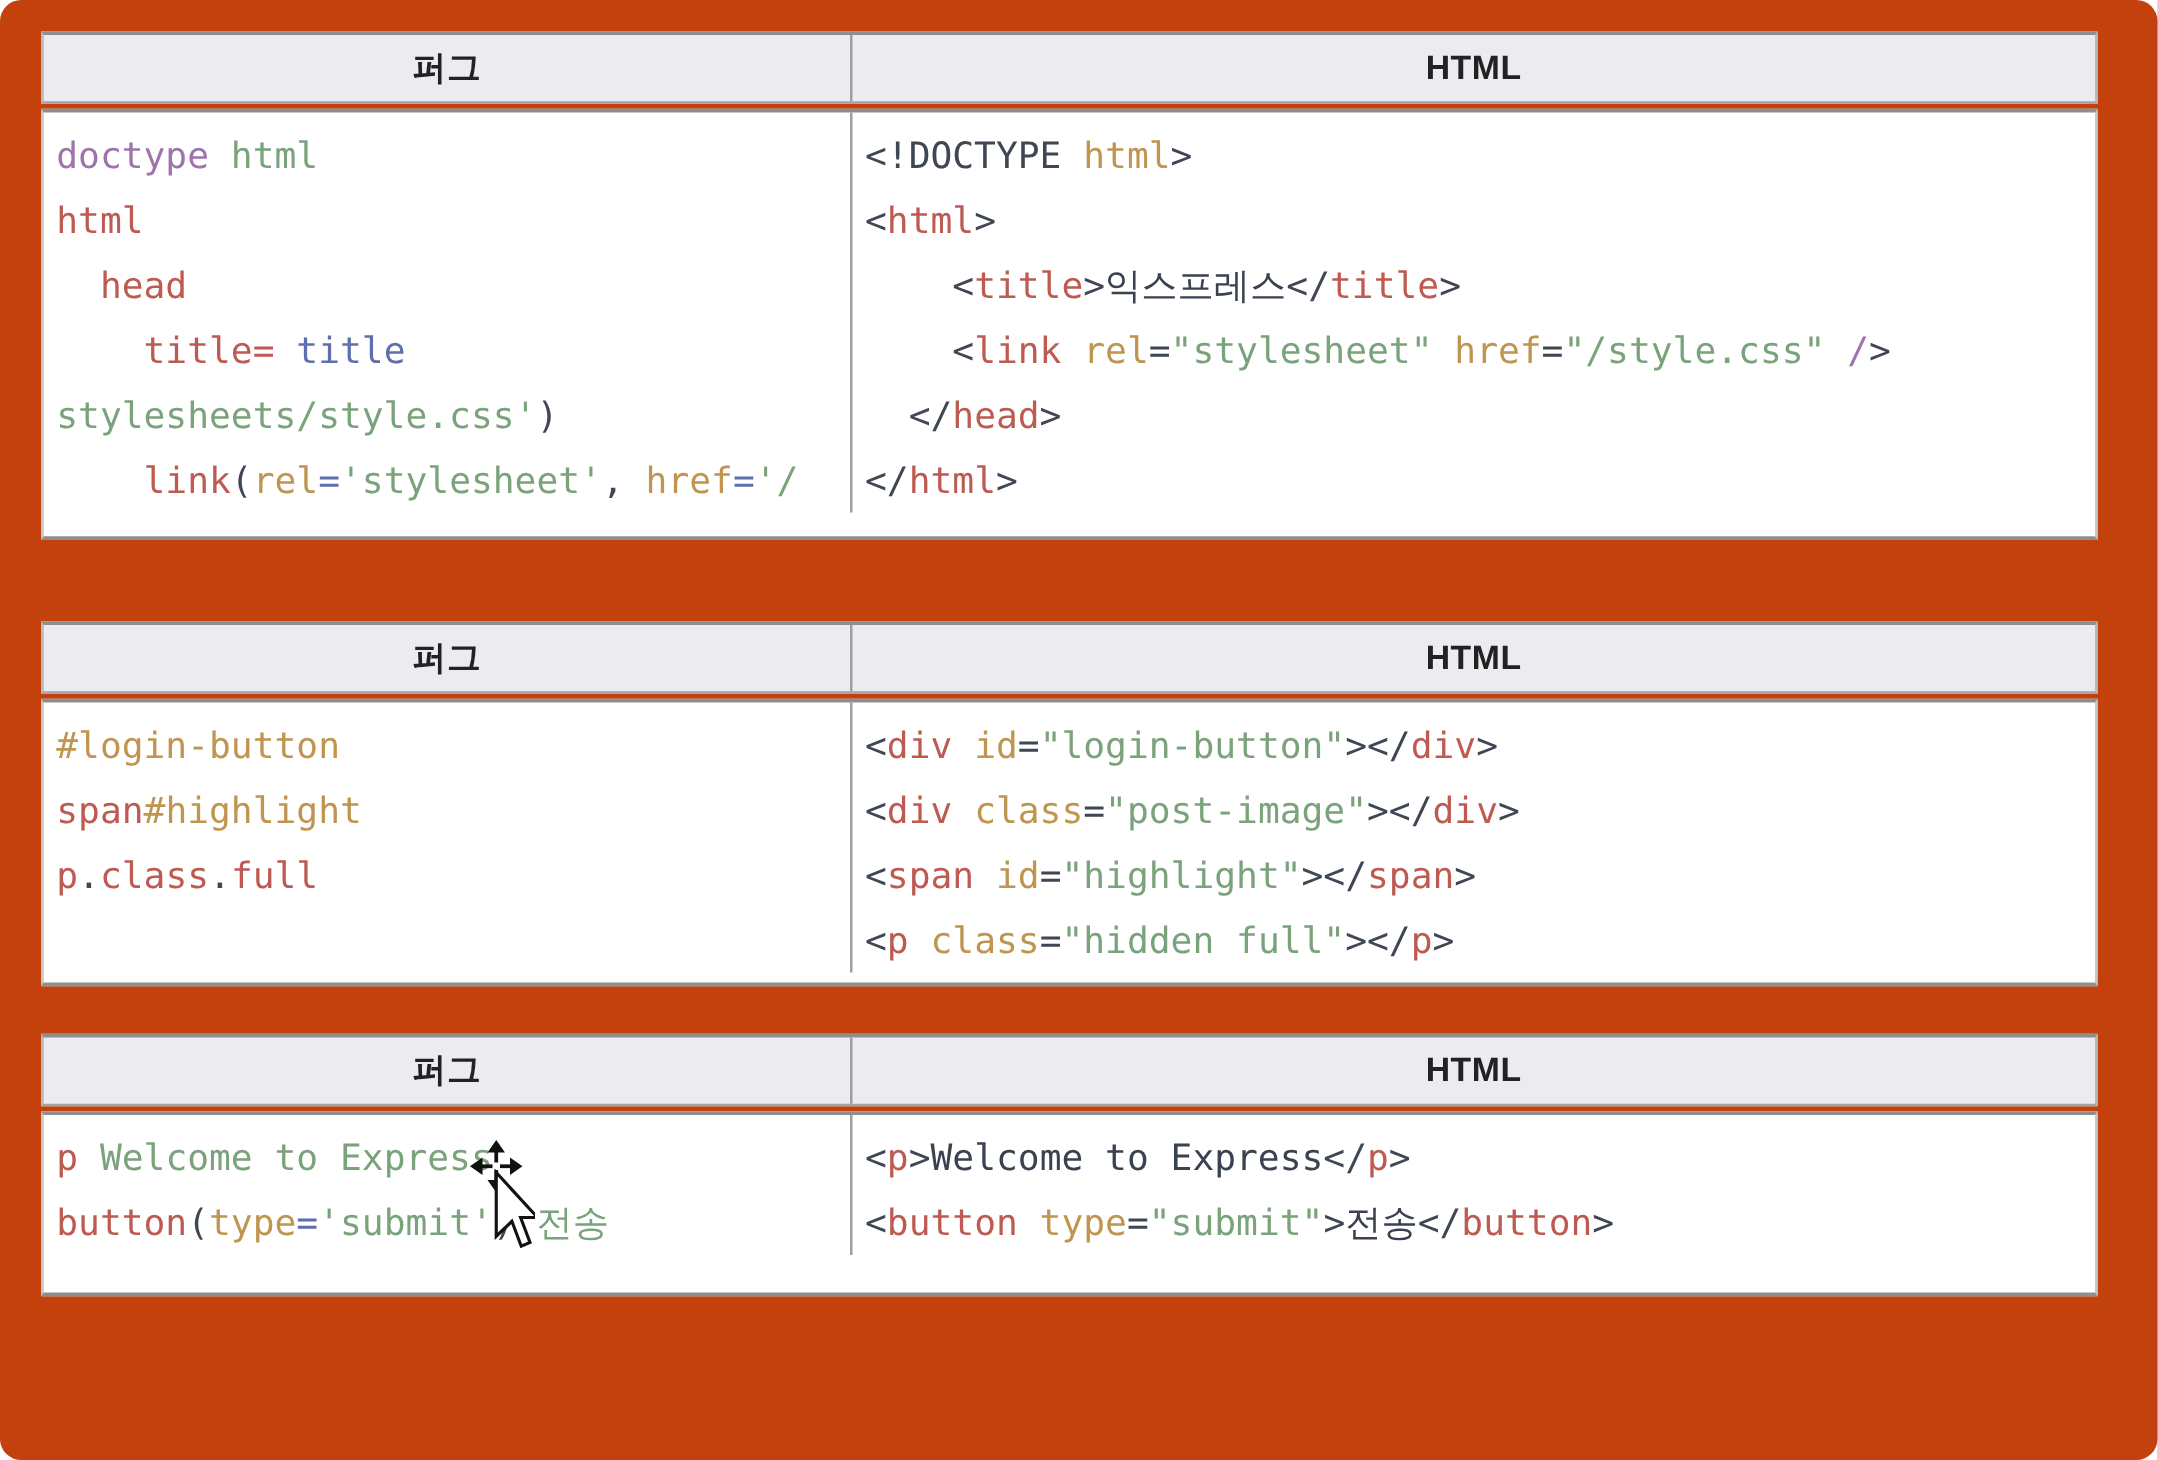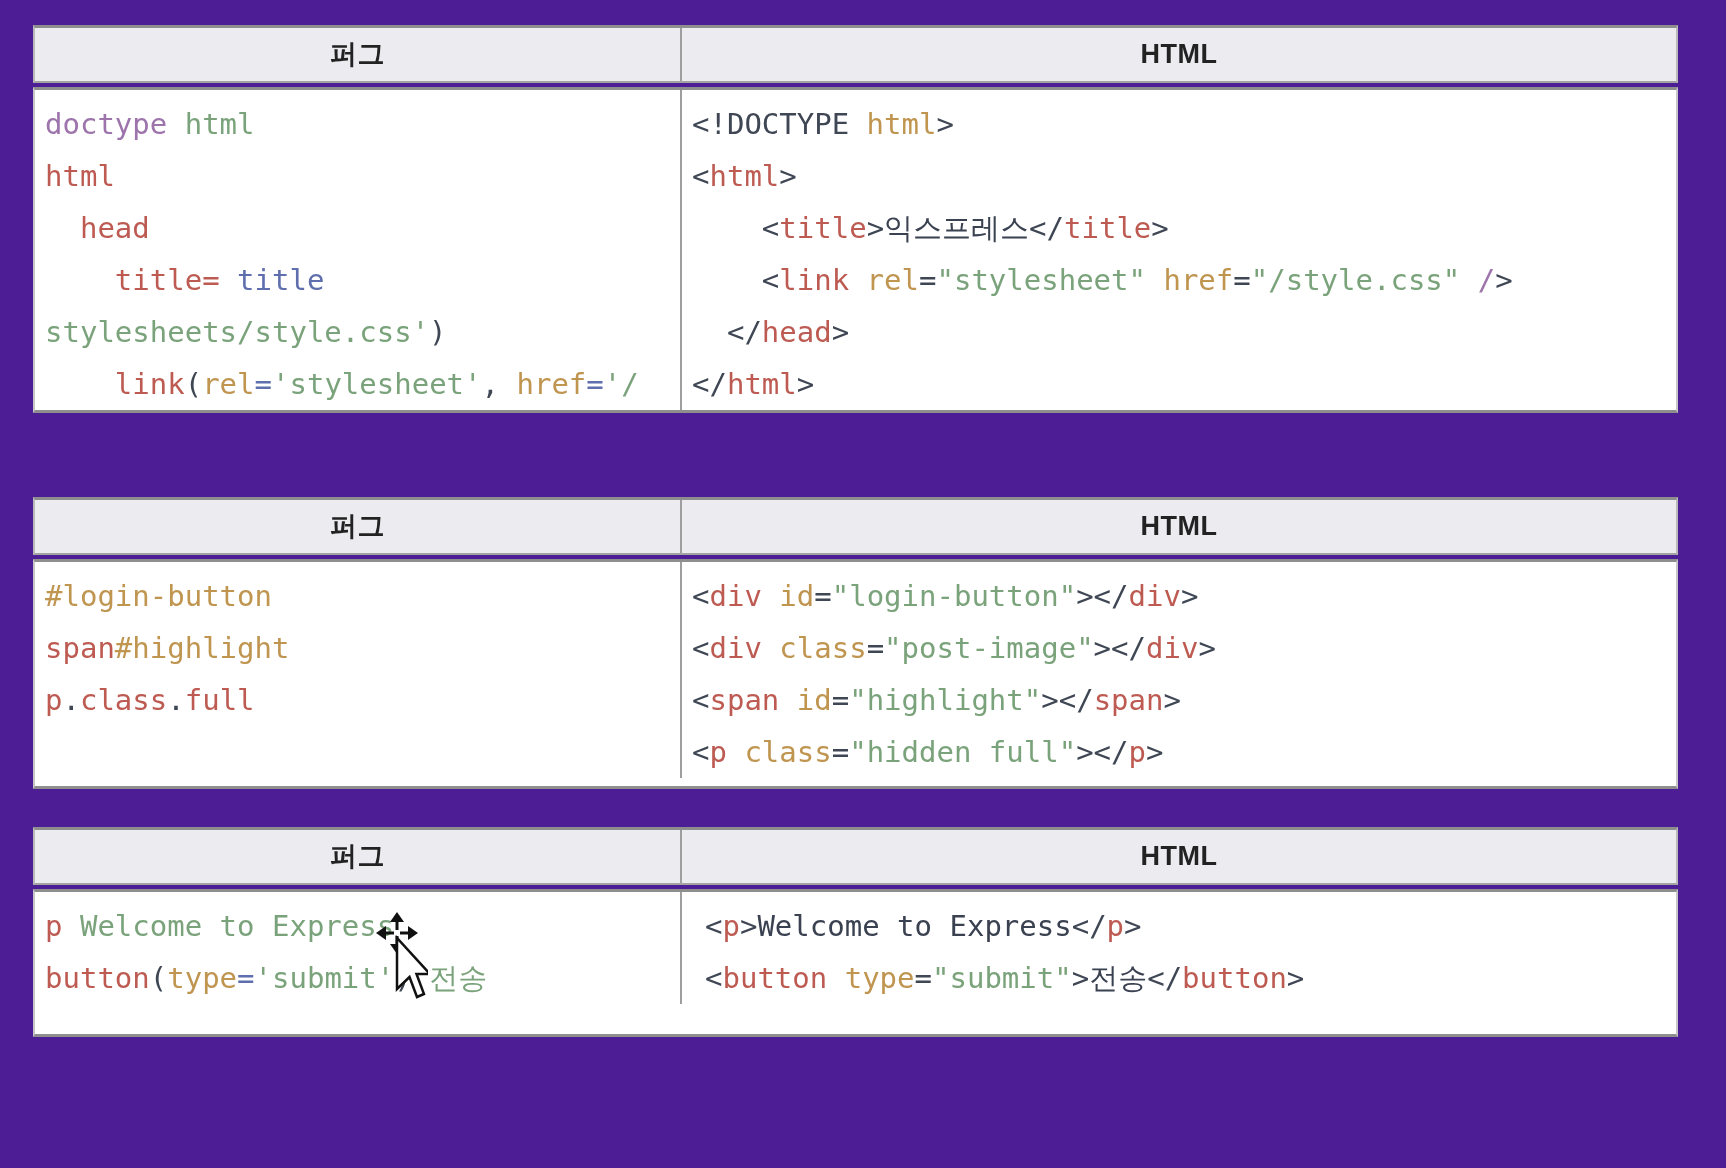--- a/index.html
+++ b/index.html
@@ -10,21 +10,22 @@
   body {
     width: 1726px;
     height: 1168px;
     position: relative;
     overflow: hidden;
     font-family: "Liberation Sans", sans-serif;
   }
   .page {
     position: absolute;
     inset: 0;
-    background: #4c1d95;
+    background: #c2410c;
+    border-radius: 17px;
   }
   .tbl {
     position: absolute;
     left: 33px;
     width: 1645px;
     box-sizing: border-box;
   }
   .tbl-0 { top: 25px; }
   .tbl-1 { top: 497px; }
   .tbl-2 { top: 827px; }
@@ -52,23 +53,23 @@
   .tbody {
     display: grid;
     grid-template-columns: 647px 1fr;
     margin-top: 4px;
     border-top: 3px solid var(--border, #8e8e8e);
     border-bottom: 3px solid var(--border, #8e8e8e);
     border-left: 2px solid #c6c6c6;
     border-right: 2px solid #c6c6c6;
     background: #ffffff;
   }
-  .tbl-0 .tbody { padding-bottom: 0; }
+  .tbl-0 .tbody { padding-bottom: 19px; }
   .tbl-1 .tbody { padding-bottom: 8px; }
-  .tbl-2 .tbody { padding-bottom: 30px; gap: 13px; }
+  .tbl-2 .tbody { padding-bottom: 30px; }
 
   .ccell {
     padding: 8px 10px 0 10px;
     overflow: hidden;
   }
   .ccell-pug { border-right: 2px solid #9e9e9e; }
 
   .code-line {
     font-family: "DejaVu Sans Mono", "Liberation Mono", monospace;
     font-size: 29px;

